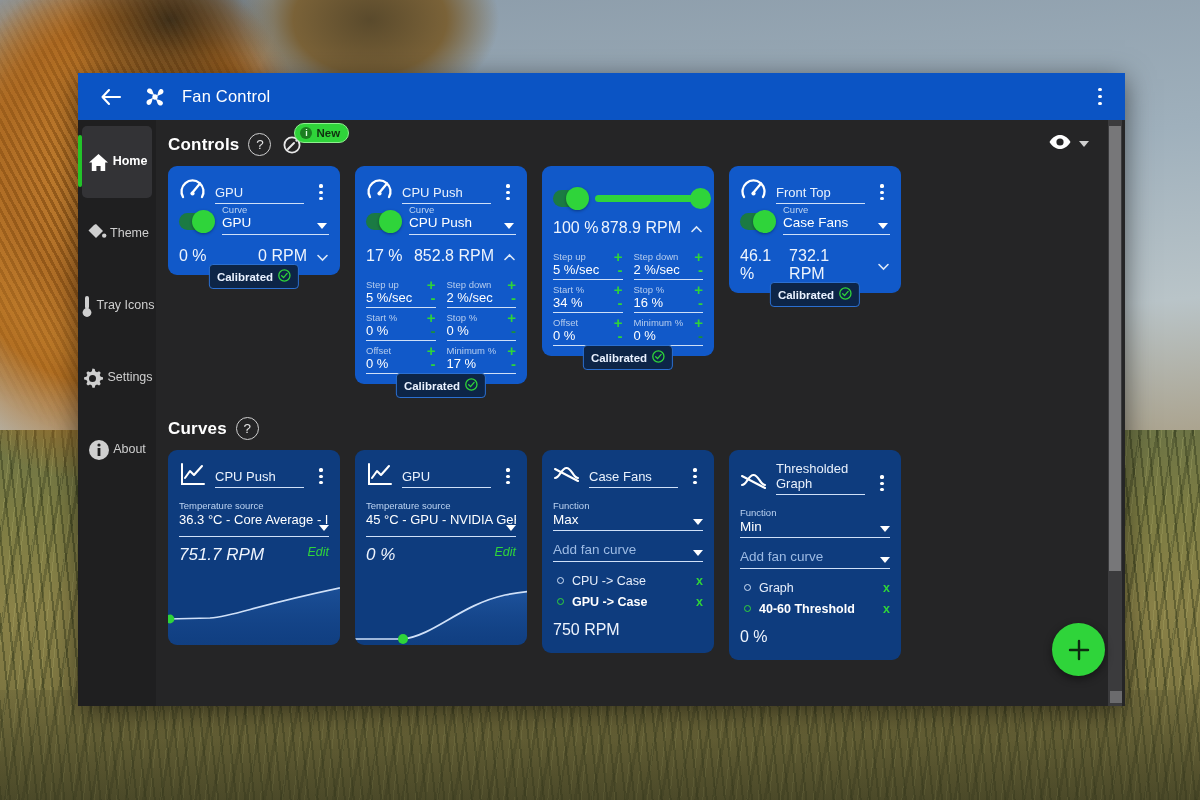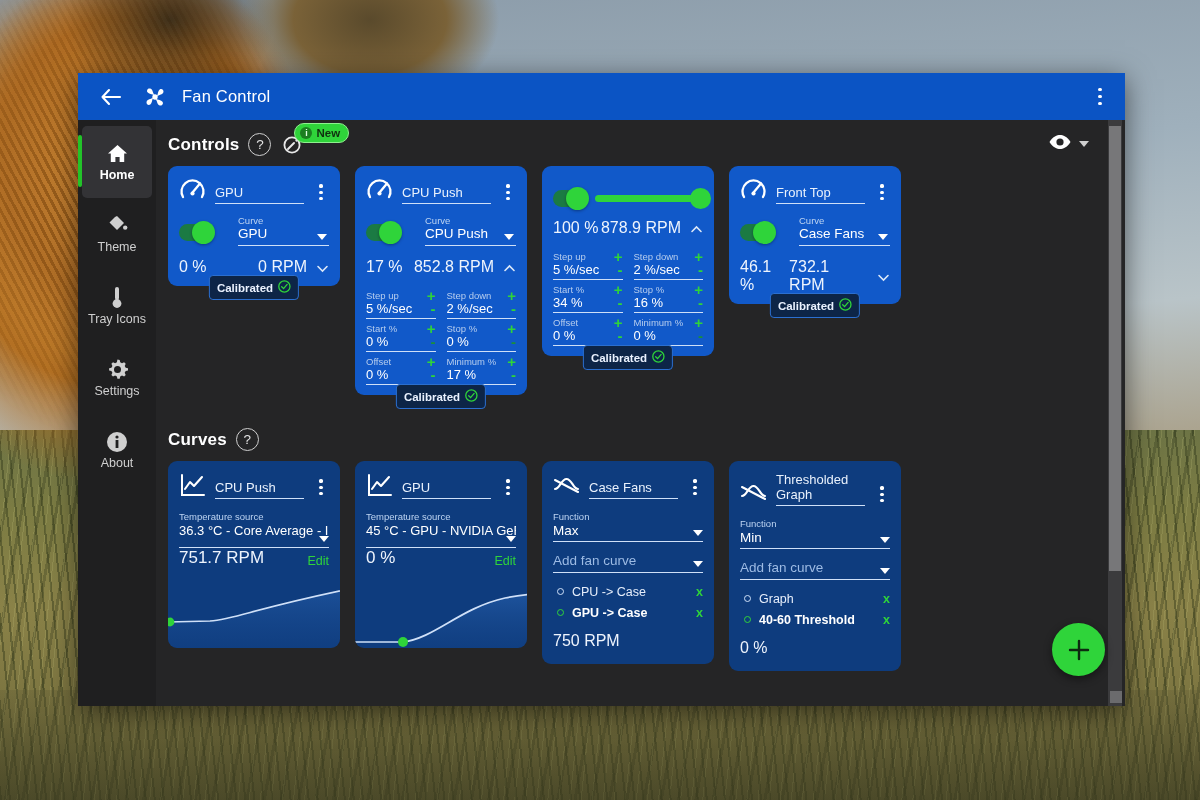--- a/index.html
+++ b/index.html
@@ -72,21 +72,21 @@
   .tb-menu i { width:3.4px; height:3.4px; border-radius:50%; background:#fff; display:block; }
 
   
   #body-split { flex:1; display:flex; min-height:0; }
 
   
   #sidebar {
     width:78px; background:#1f1f20; flex:0 0 78px; padding-top:6px; position:relative;
   }
   .side-item {
-    position:relative; height:72px; display:flex; flex-direction:column;
+    position:relative; height:72px; display:flex; flex-direction:row;
     align-items:center; justify-content:center; gap:3px; cursor:pointer; color:#cfcfcf;
   }
   .side-item .slabel { font-size:12.5px; line-height:13.5px; text-align:center; }
   .side-item.active { background:#333336; border-radius:5px; margin:0 4px; color:#fff; }
   .side-item.active .slabel { font-weight:bold; }
   .side-item.active:before {
     content:""; position:absolute; left:-4px; top:9px; width:4px; height:52px;
     background:#22c329; border-radius:2px;
   }
   .side-ico { height:24px; display:flex; align-items:center; justify-content:center; }
@@ -123,21 +123,21 @@
   .card.curve { background:#0e3c7e; padding-bottom:0; overflow:hidden; }
 
   .card-head { display:flex; align-items:flex-end; gap:9px; }
   .card-ico { width:27px; height:27px; flex:0 0 27px; }
   .title-line { flex:1; border-bottom:1.4px solid #cfe0f8; padding-bottom:3px; }
   .title-line .tt { font-size:13px; color:#e9f1fc; display:block; }
   .kebab { width:16px; flex:0 0 16px; display:flex; flex-direction:column; align-items:center;
            gap:3px; padding-bottom:4px; cursor:pointer; }
   .kebab i { width:3.2px;height:3.2px;border-radius:50%;background:#fff;display:block; }
 
-  .curve-row { display:flex; align-items:flex-end; gap:26px; margin-top:11px; }
+  .curve-row { display:flex; align-items:flex-end; gap:10px; }
   .toggle { width:33px; height:17px; border-radius:9px; background:#1b7a43; position:relative;
             flex:0 0 33px; margin-bottom:5px; cursor:pointer; }
   .toggle .knob { position:absolute; right:-3px; top:-3px; width:23px; height:23px; border-radius:50%;
                   background:#2fd43a; box-shadow:0 1px 3px rgba(0,0,0,.35); }
   .sel { flex:1; border-bottom:1.3px solid #cfe0f8; padding-bottom:3px; position:relative; cursor:pointer; }
   .sel .lab { font-size:9.5px; color:#bdd4f2; display:block; line-height:11px; }
   .sel .val { font-size:13.5px; color:#fff; display:block; line-height:16px;
               white-space:nowrap; overflow:hidden; }
   .sel .dd { position:absolute; right:2px; bottom:5px; width:0;height:0;
              border-left:5px solid transparent;border-right:5px solid transparent;border-top:6px solid #ffffff; }
@@ -172,21 +172,21 @@
   .calib .ct { font-size:11.5px; font-weight:bold; color:#eaf2ff; }
 
   
   .tsrc { margin-top:12px; border-bottom:1.3px solid #cfe0f8; padding-bottom:8px; position:relative; cursor:pointer; }
   .tsrc .lab { font-size:9.5px; color:#bdd4f2; display:block; line-height:11px; }
   .tsrc .val { font-size:13px; color:#fff; display:block; line-height:17px; white-space:nowrap;
                overflow:hidden; padding-right:16px; }
   .tsrc .dd { position:absolute; right:0; bottom:5px; width:0;height:0;
               border-left:5px solid transparent;border-right:5px solid transparent;border-top:6px solid #fff; }
 
-  .cv-read { display:flex; align-items:flex-end; margin-top:0; }
+  .cv-read { display:flex; align-items:flex-start; margin-top:8px;font-style:italic; }
   .cv-read .v { font-size:17px; color:#eef4fd; }
   .cv-read .edit { margin-left:auto; font-size:12.5px; color:#2fd43a; cursor:pointer; }
 
   .graph { margin:8px -11px 0 -11px; height:72px; position:relative; }
 
   .fn-sel { margin-top:12px; border-bottom:1.3px solid #cfe0f8; padding-bottom:2px; position:relative; cursor:pointer; }
   .fn-sel .lab { font-size:9.5px; color:#bdd4f2; display:block; line-height:11px; }
   .fn-sel .val { font-size:13.5px; color:#fff; display:block; line-height:17px; }
   .fn-sel .dd { position:absolute; right:0; bottom:5px; width:0;height:0;
                 border-left:5px solid transparent;border-right:5px solid transparent;border-top:6px solid #fff; }

